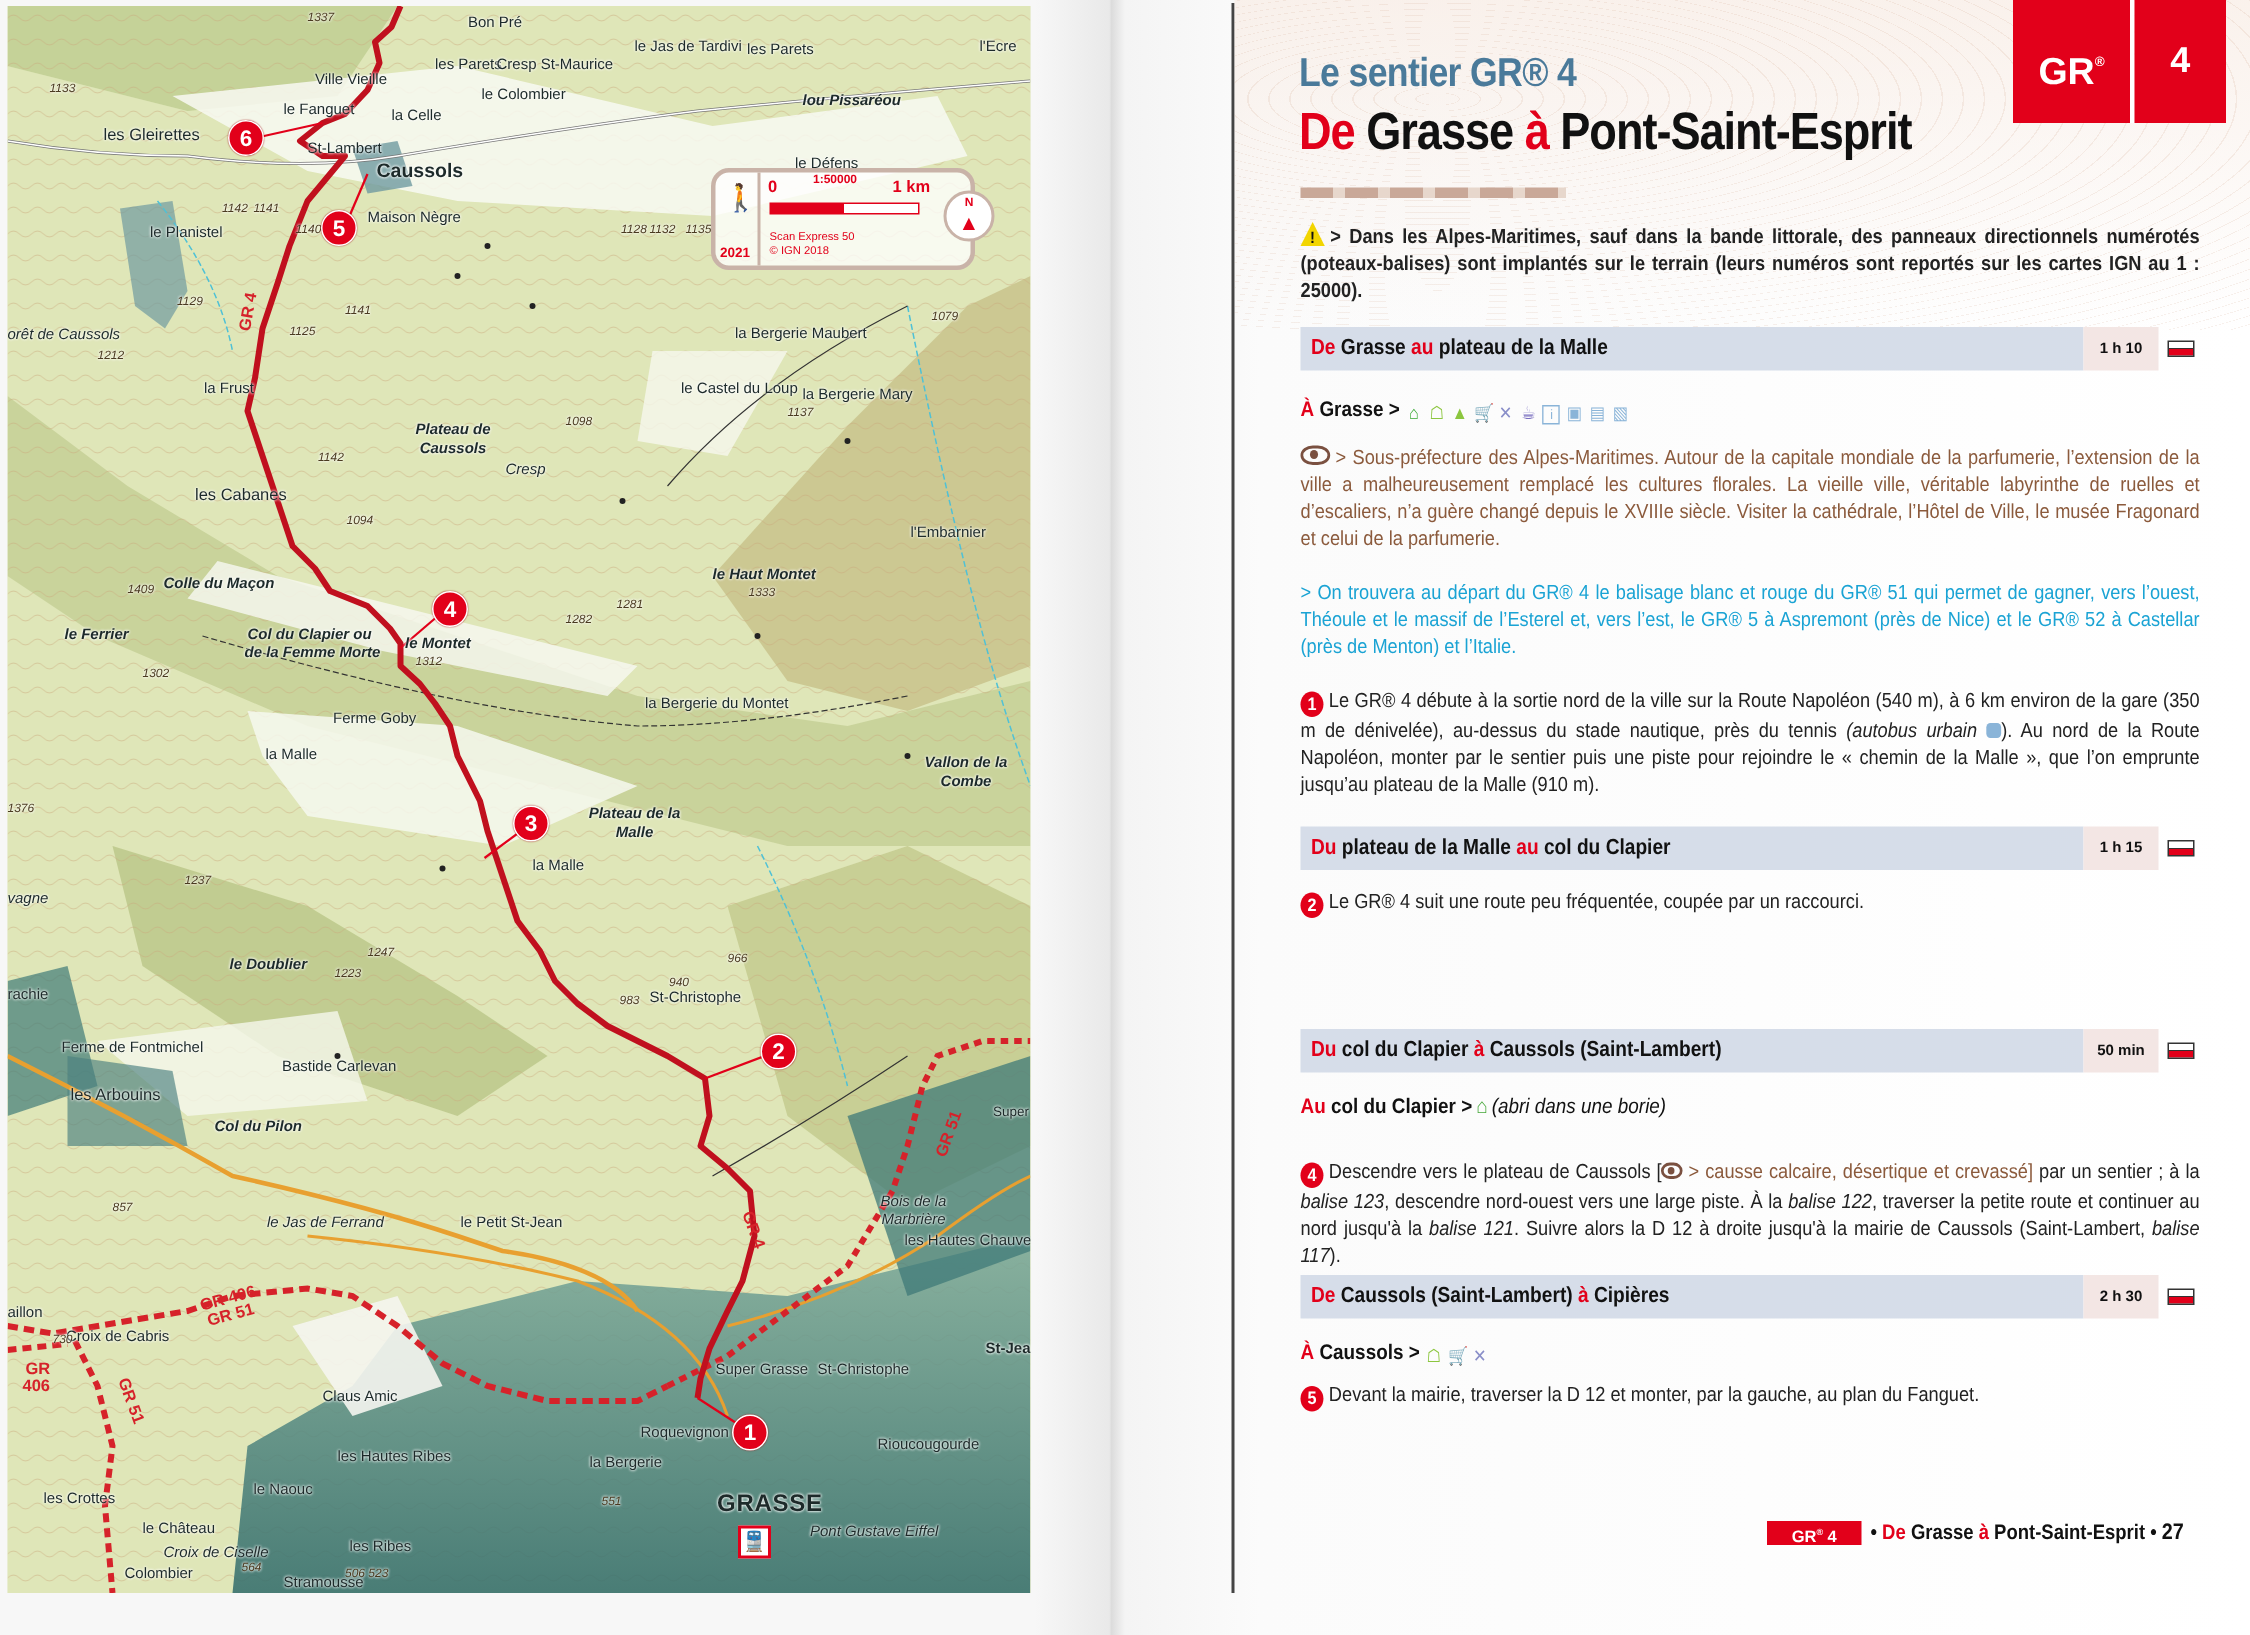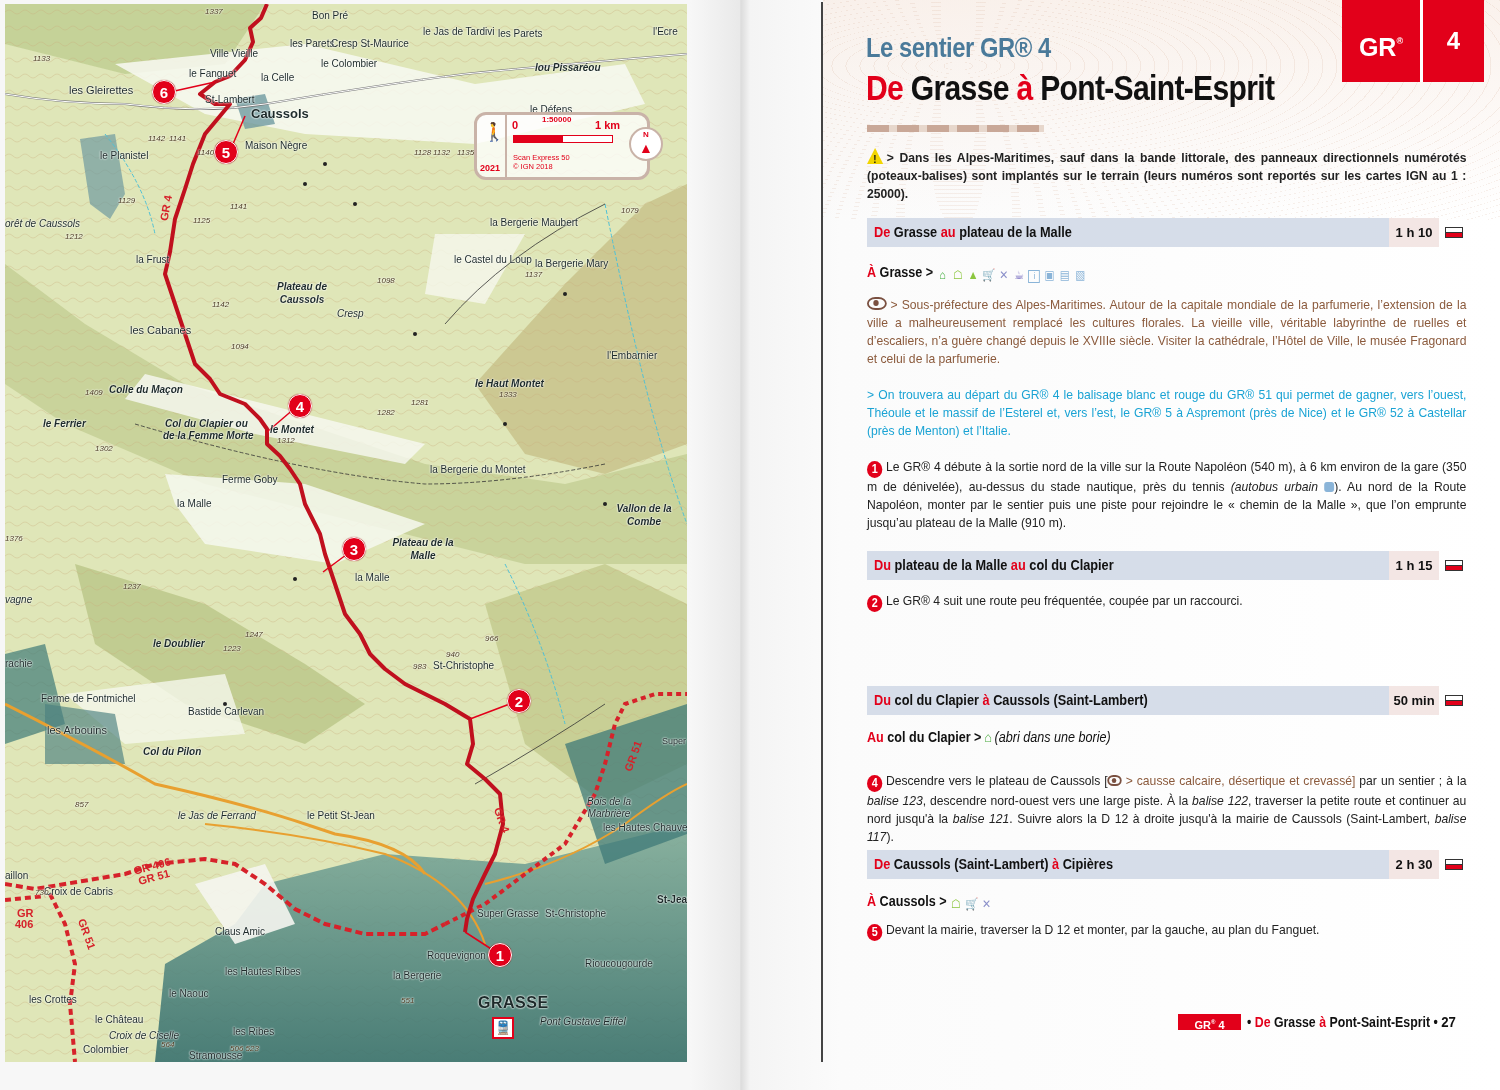--- a/index.html
+++ b/index.html
@@ -56,21 +56,21 @@
 
   .content { position: absolute; left: 115px; top: 148px; width: 600px; font-size: 13.5px; line-height: 18px; color: #222; }
   .content .cond { font-family: "Liberation Sans", sans-serif; transform: scaleX(.9); transform-origin: left; width: 111%; }
   .warn { font-weight: bold; text-align: justify; }
   .warn-icon { display: inline-block; width: 0; height: 0; border-left: 9px solid transparent; border-right: 9px solid transparent; border-bottom: 16px solid #f2d500; position: relative; vertical-align: -2px; margin-right: 4px; }
   .warn-icon::after { content: "!"; position: absolute; left: -2px; top: 2px; font-size: 11px; font-weight: bold; color: #111; }
 
   .section-bar { position: absolute; left: 115px; width: 600px; height: 29px; display: flex; align-items: center; }
   .section-bar .label { flex: 0 0 522px; height: 29px; background: #d6dde9; padding-left: 7px; line-height: 29px; font-weight: bold; font-size: 14.5px; color: #111; }
   .section-bar .label span.inner { display: inline-block; transform: scaleX(.88); transform-origin: left; white-space: nowrap; }
-  .section-bar .time { flex: 0 0 50px; height: 29px; background: #f3e6e4; text-align: center; line-height: 29px; font-weight: bold; font-size: 13px; color: #111; }
+  .section-bar .time { flex: 0 0 50px; height: 29px; background: #f3e6e4; text-align: center; line-height: 29px; font-weight: bold; font-size: 10px; color: #111; }
   .section-bar .flag { margin-left: 6px; width: 18px; height: 11px; border: 1.5px solid #333; background: linear-gradient(180deg,#fff 45%,#333 45%,#333 55%,#e2001a 55%); }
 
   .para { position: absolute; left: 115px; width: 600px; font-size: 13.5px; line-height: 18px; color: #222; text-align: justify; }
   .para .sq { display: inline-block; transform: scaleX(.9); transform-origin: left; width: 111%; }
   .brown { color: #8b5a3c; }
   .cyan { color: #1aa3d4; }
   .place-line { position: absolute; left: 115px; font-weight: bold; font-size: 14px; color: #111; white-space: nowrap; }
   .place-line .inner { display: inline-block; transform: scaleX(.9); transform-origin: left; }
   .svc { display: inline-block; width: 13px; height: 13px; margin-right: 4px; vertical-align: -2px; font-size: 12px; line-height: 13px; text-align: center; font-weight: normal; }
   .num-badge { display: inline-block; width: 17px; height: 17px; border-radius: 50%; background: #e2001a; color: #fff; font-weight: bold; font-size: 12px; text-align: center; line-height: 17px; margin-right: 4px; vertical-align: -2px; }

